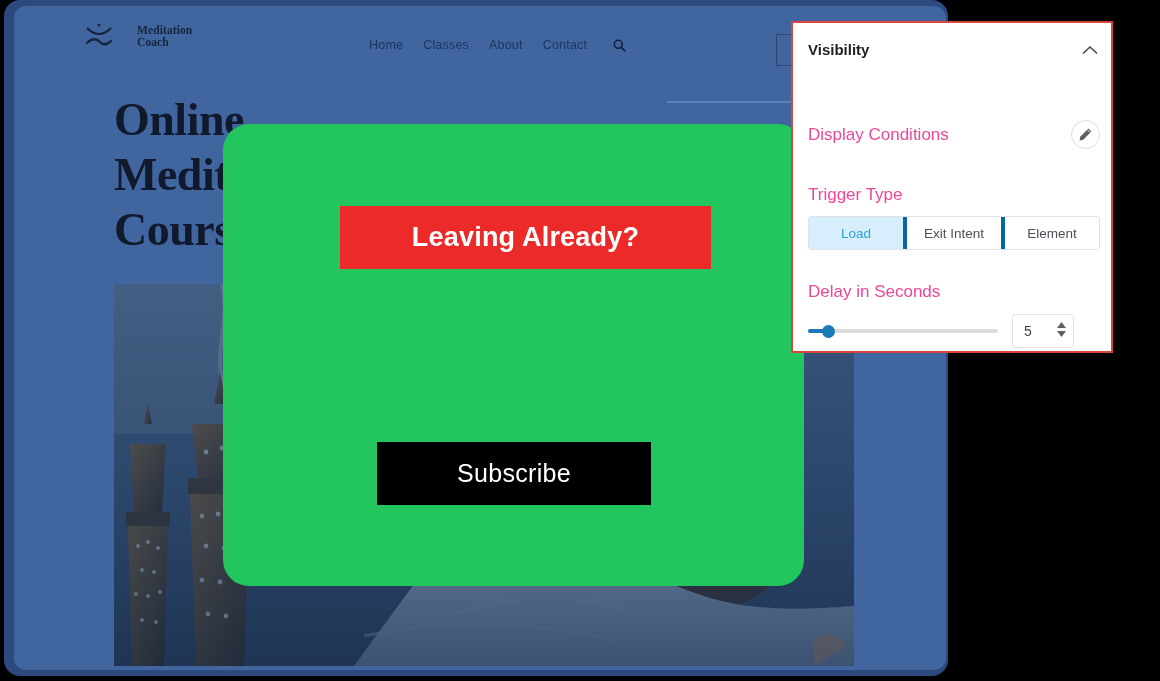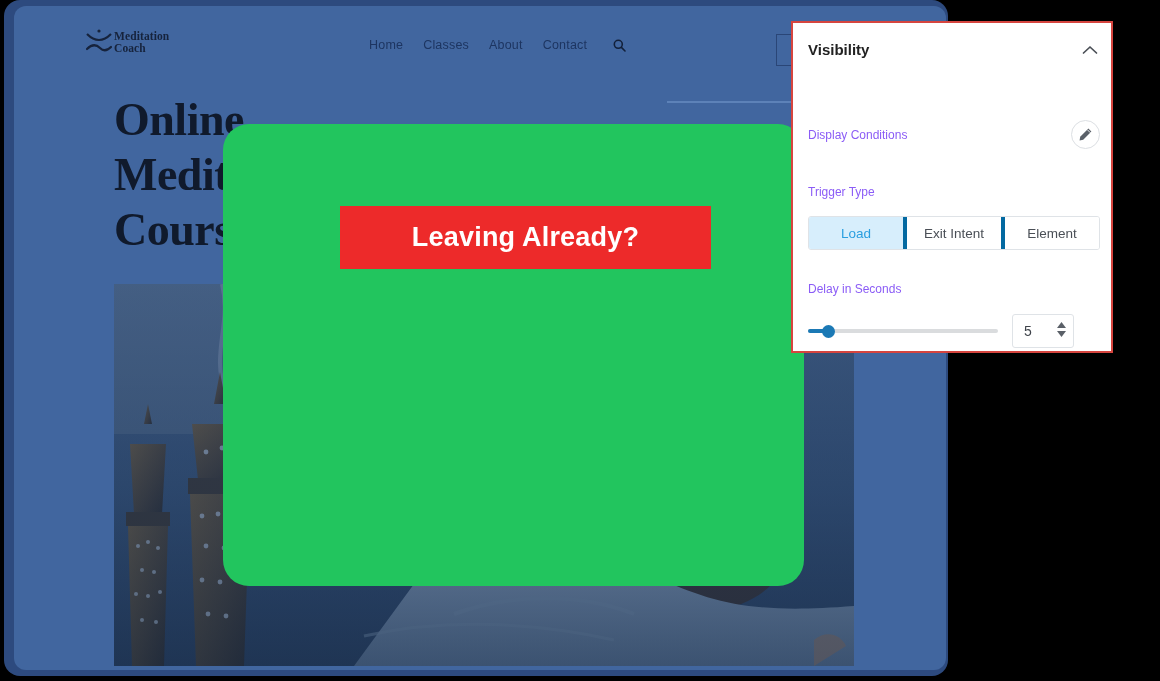--- a/index.html
+++ b/index.html
@@ -43,24 +43,24 @@
   
   .site-header {
     position: absolute;
     left: 0; top: 14px;
     width: 932px; height: 46px;
     display: flex;
     align-items: center;
   }
   .brand {
     position: absolute;
-    left: 70px; top: 8px;
-    display: flex;
-    align-items: center;
-    gap: 0;
+    left: 70px; top: 2px;
+    display: flex;
+    align-items: center;
+    gap: 23px;
   }
   .brand-mark {
     width: 30px; height: 28px;
     position: relative;
   }
   .brand-name {
     font-family: "Liberation Serif", serif;
     font-weight: bold;
     font-size: 11.5px;
     line-height: 12px;
@@ -229,22 +229,22 @@
 
   .row-display-conditions {
     position: absolute;
     left: 15px; top: 97px;
     width: 292px;
     display: flex;
     align-items: center;
     justify-content: space-between;
   }
   .field-label {
-    font-size: 12px;
-    color: #8b5cf6;
+    font-size: 17px;
+    color: #ec4899;
   }
   .edit-circle {
     width: 29px; height: 29px;
     border: 1px solid #dcdfe3;
     border-radius: 50%;
     display: flex;
     align-items: center;
     justify-content: center;
     cursor: pointer;
     background: #fff;
@@ -496,20 +496,21 @@
         <path d="M700 356 C712 346 726 350 732 362 L700 382 Z" fill="#b08a6a" opacity="0.85"></path>
 
         <rect x="0" y="0" width="740" height="382" fill="url(#blueTint)"></rect>
       </svg>
     </div>
 
     <div class="popup">
       <div class="popup-banner">
         <span class="popup-banner-text">Leaving Already?</span>
       </div>
+      <button class="subscribe-btn">Subscribe</button>
     </div>
 
   </div>
 </div>
 
 <div class="vis-panel">
 
   <div class="vis-header">
     <span class="vis-title">Visibility</span>
     <span class="collapse-btn">

